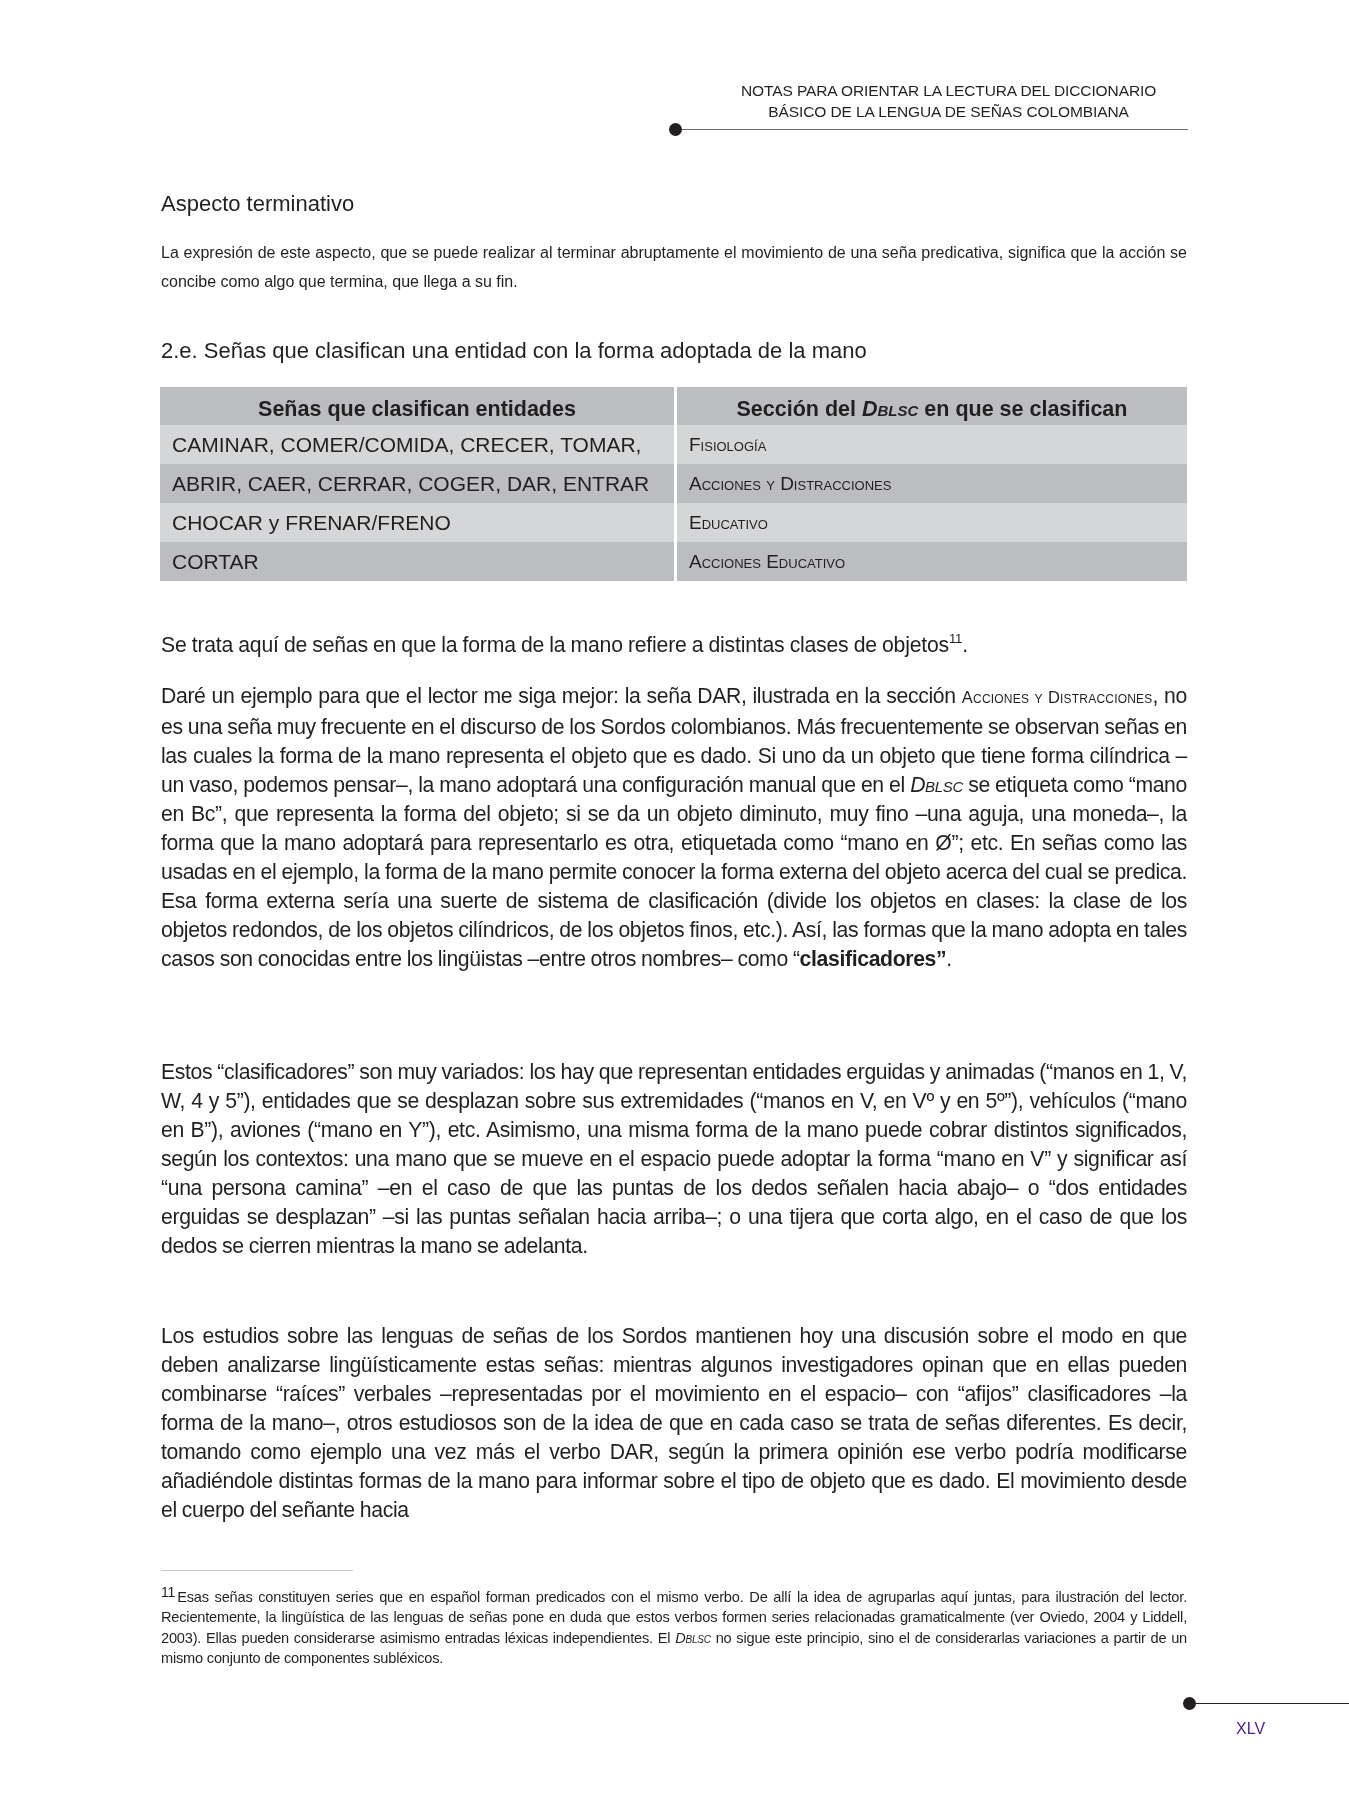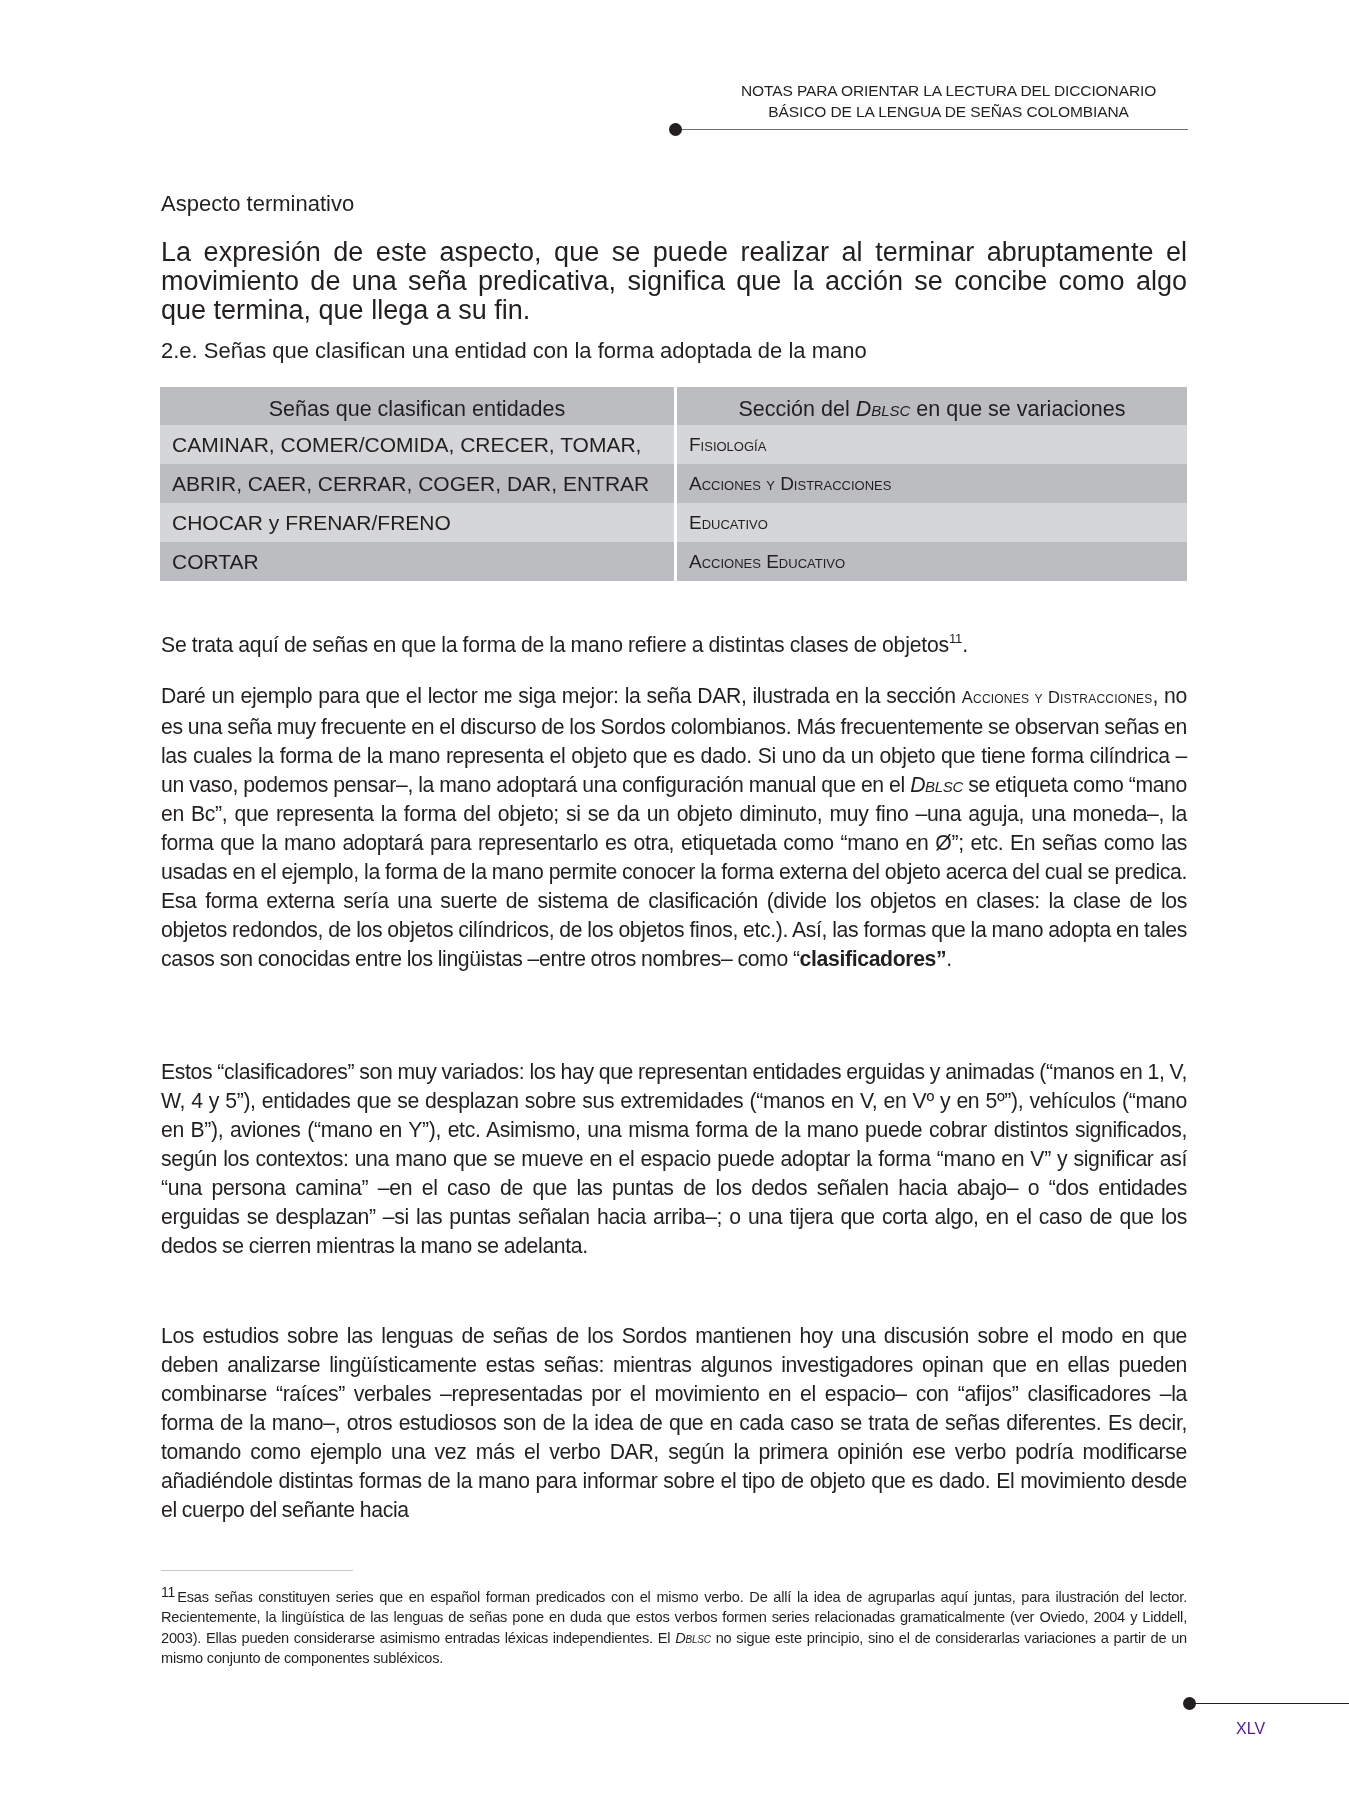--- a/index.html
+++ b/index.html
@@ -22,36 +22,36 @@
   .foot-dot { left: 1183px; top: 1697px; }
   .page-number { position: absolute; left: 1236px; top: 1720px; font-size: 16px; color: #4c1d95; }
 
   .content { position: absolute; left: 161px; width: 1026px; top: 0; }
   .subhead { position: absolute; top: 189px; left: 0; font-size: 22px; line-height: 29px; }
   .para {
     position: absolute; left: 0; width: 1026px;
     font-size: 21.2px; line-height: 29px; text-align: justify; text-align-last: left;
     letter-spacing: -0.35px; word-spacing: -0.5px;
   }
-  .p1 { top: 238px; letter-spacing: 0; word-spacing: 0; font-size: 27px; }
+  .p1 { top: 238px; letter-spacing: 0; word-spacing: 0; font-size: 16px; }
   .section-heading { position: absolute; top: 336px; left: 0; font-size: 22px; line-height: 29px; }
   .p2 { top: 630px; letter-spacing: -0.2px; }
   .p3 { top: 681px; }
   .p4 { top: 1057px; }
   .p5 { top: 1321px; }
   .sc { font-variant: small-caps; }
   .sc-small { font-size: 0.78em; letter-spacing: 0.2px; }
   sup { font-size: 0.62em; line-height: 0; vertical-align: 0.65em; }
 
   table.classifier-table {
     position: absolute; top: 387px; left: -1px; width: 1027px;
     border-collapse: collapse; font-size: 21px;
   }
   .classifier-table th {
-    background: #bcbdc0; font-weight: normal; font-size: 21.5px; line-height: 28px;
+    background: #bcbdc0; font-weight: bold; font-size: 21.5px; line-height: 28px;
     padding: 8px 6px 2px 6px; vertical-align: top; text-align: center; color: #231f20;
   }
   .classifier-table td { line-height: 26px; padding: 6px 8px 6px 12px; height: 27px; }
   .classifier-table tr.light td { background: #d5d6d7; }
   .classifier-table tr.dark td { background: #bcbdc0; }
   .classifier-table td:first-child, .classifier-table th:first-child { border-right: 3px solid #ffffff; width: 494px; }
   .classifier-table td.section-cell { font-variant: small-caps; font-size: 19px; padding-left: 12px; margin-top: 16px; }
   .italic-sc { font-style: italic; font-variant: small-caps; }
 
   .footnote-rule { position: absolute; left: 161px; top: 1570px; width: 192px; height: 1px; background: #c7c8ca; }
@@ -76,21 +76,21 @@
   <div class="subhead">Aspecto terminativo</div>
 
   <p class="para p1" style="margin:0">La expresión de este aspecto, que se puede realizar al terminar abruptamente el movimiento de una seña predicativa, significa que la acción se concibe como algo que termina, que llega a su fin.</p>
 
   <div class="section-heading">2.e. Señas que clasifican una entidad con la forma adoptada de la mano</div>
 
   <table class="classifier-table">
     <thead>
       <tr>
         <th>Señas que clasifican entidades</th>
-        <th><span>Sección del </span><span class="italic-sc">Dblsc</span><span> en que se variaciones</span></th>
+        <th><span>Sección del </span><span class="italic-sc">Dblsc</span><span> en que se clasifican</span></th>
       </tr>
     </thead>
     <tbody>
       <tr class="light">
         <td>CAMINAR, COMER/COMIDA, CRECER, TOMAR,</td>
         <td class="section-cell">Fisiología</td>
       </tr>
       <tr class="dark">
         <td>ABRIR, CAER, CERRAR, COGER, DAR, ENTRAR</td>
         <td class="section-cell">Acciones y Distracciones</td>

